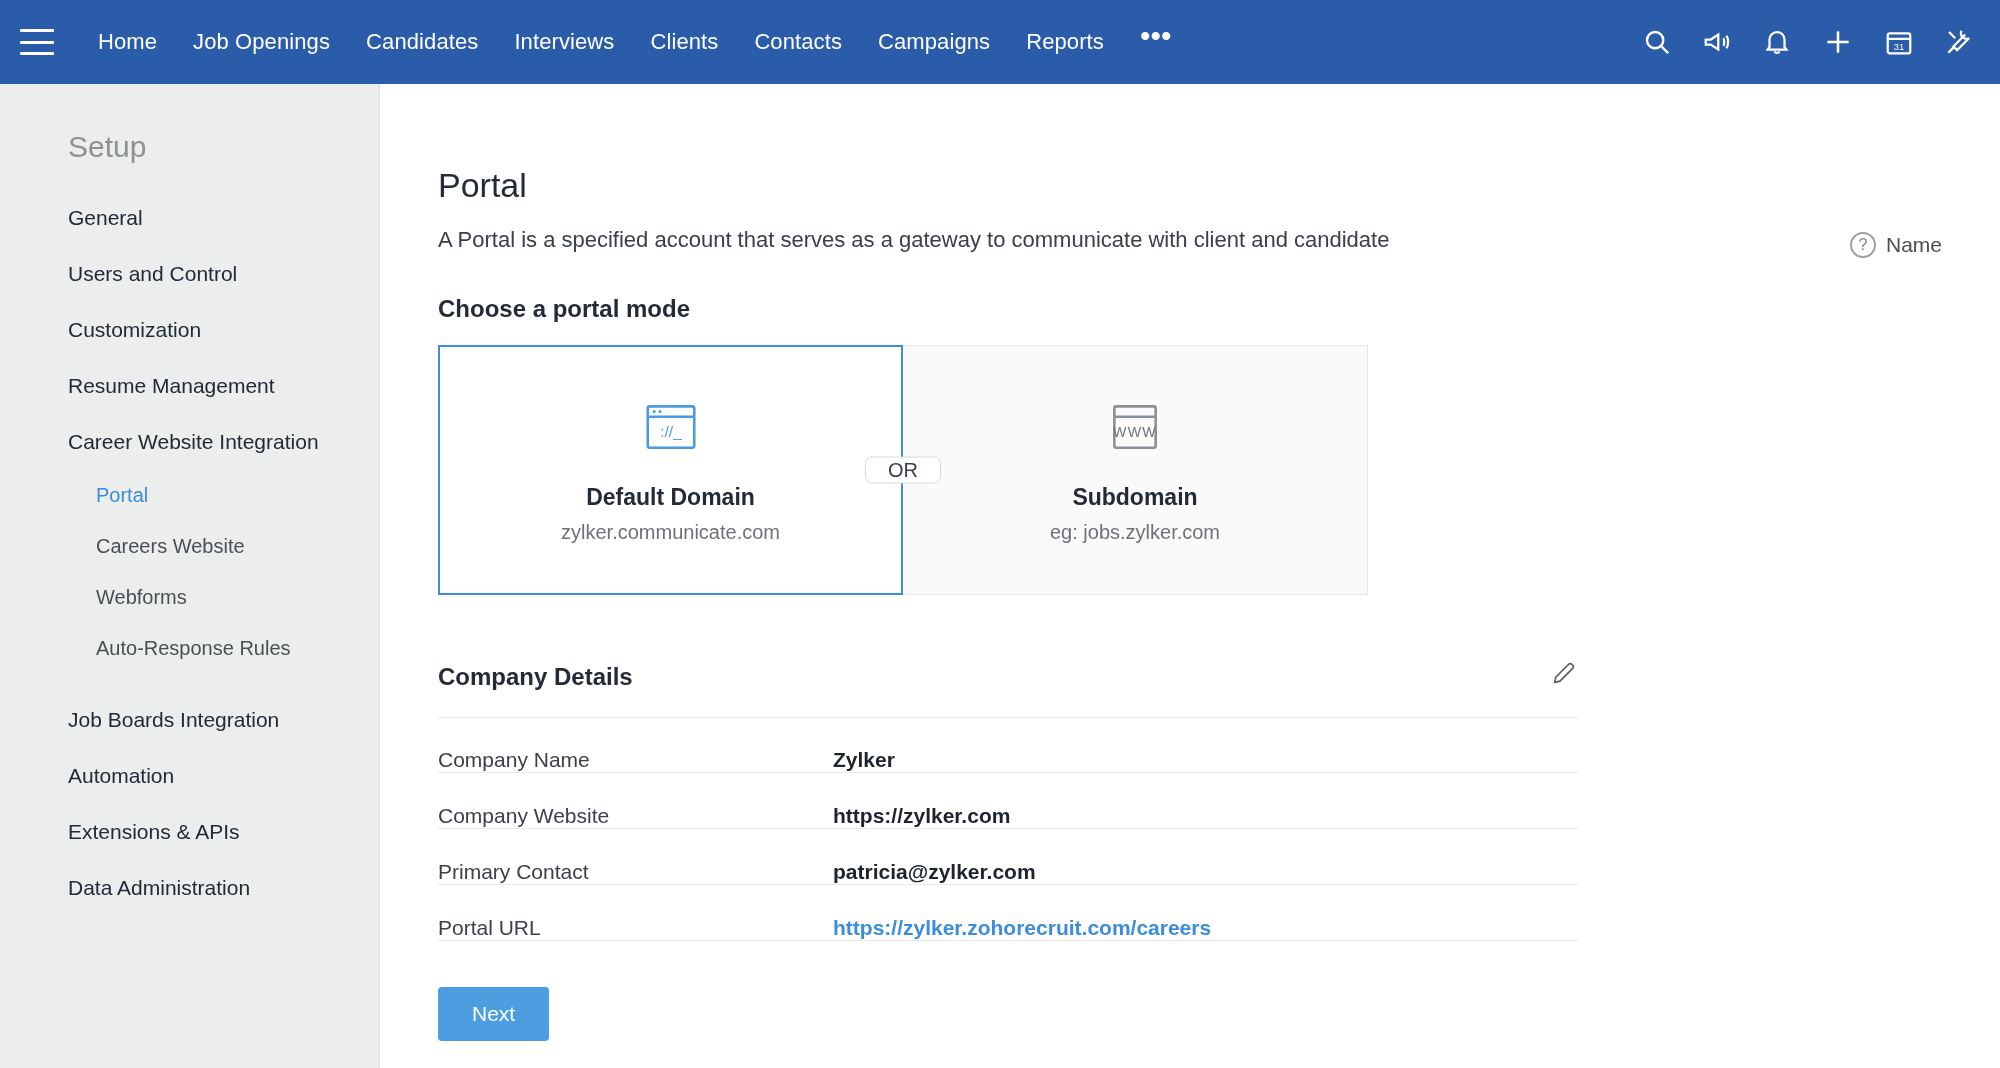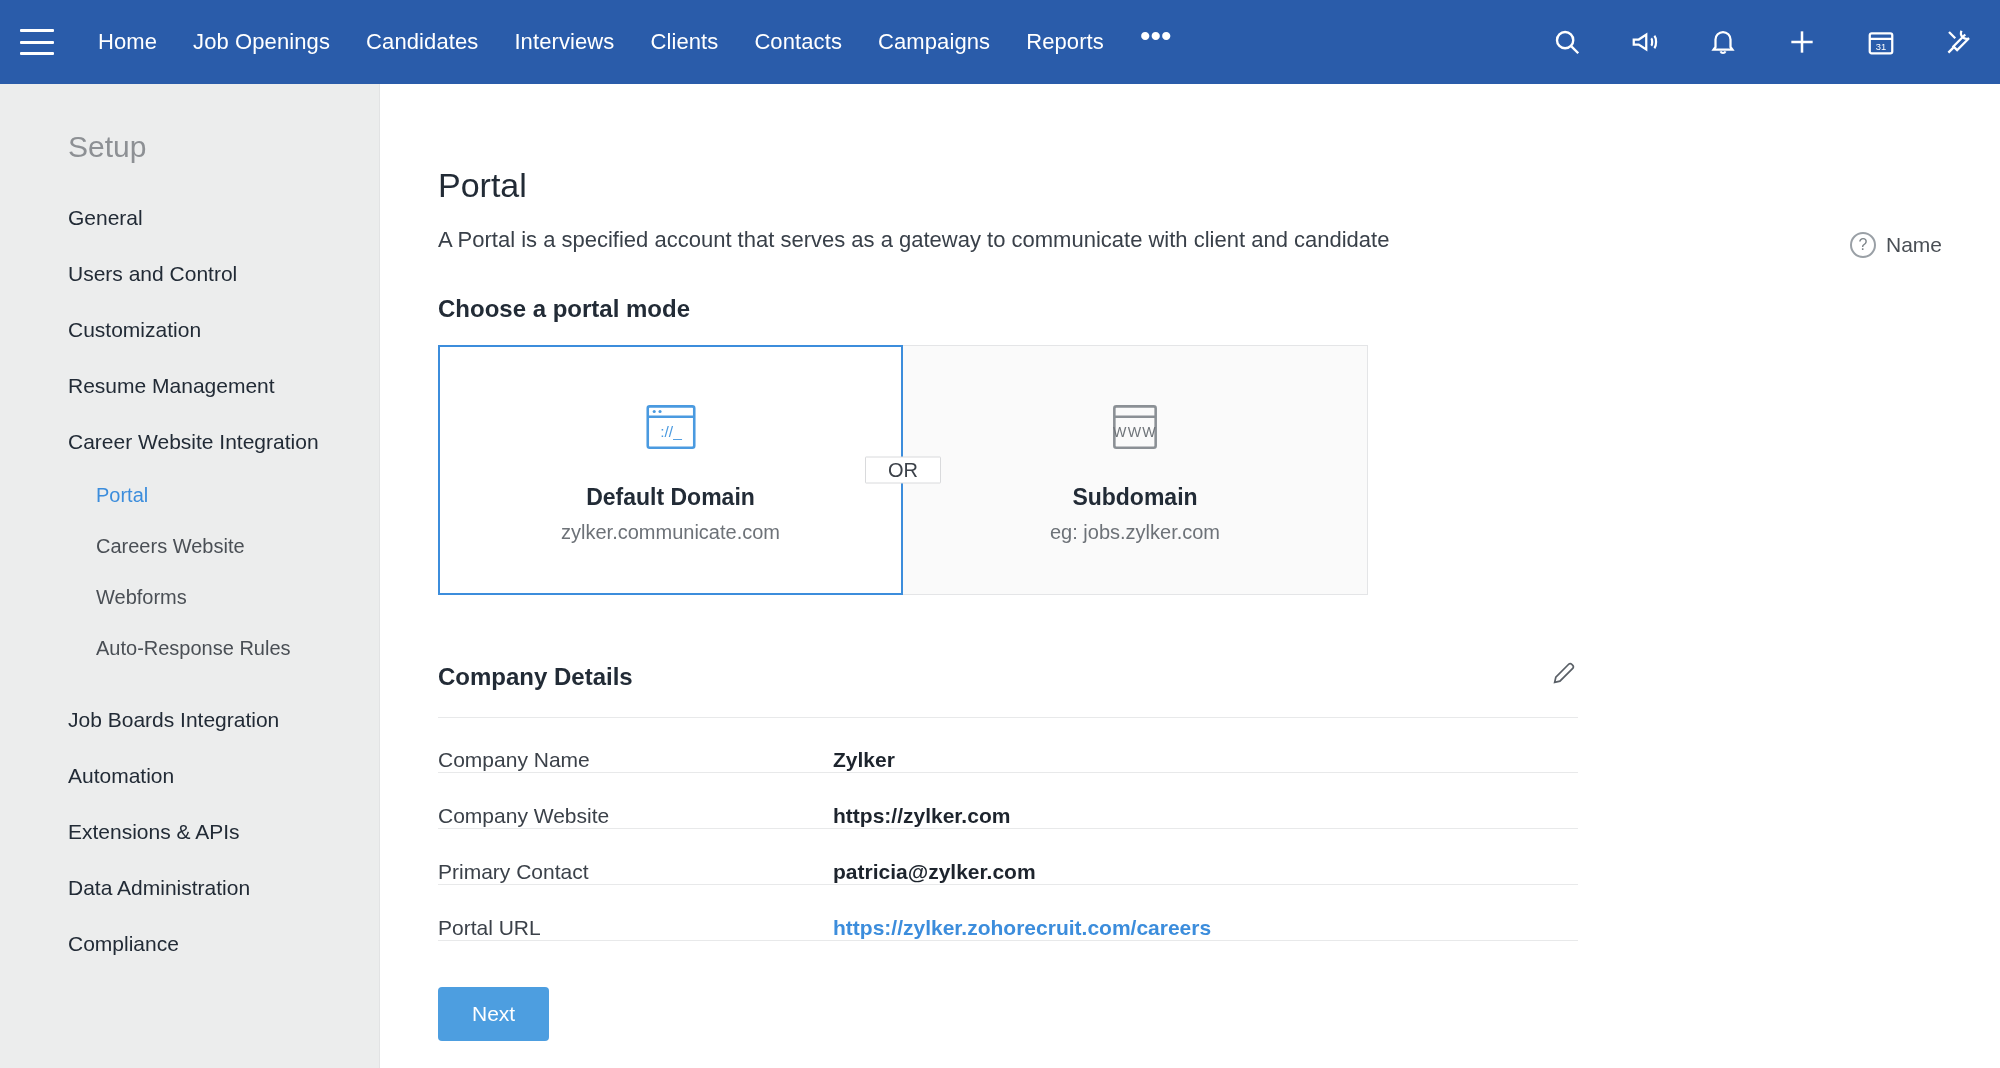--- a/index.html
+++ b/index.html
@@ -45,21 +45,21 @@
     cursor: pointer;
     letter-spacing: .1px;
   }
   .nav-more {
     font-size: 30px; line-height: 14px;
     padding: 0 18px 12px 18px;
     color: #ffffff; cursor: pointer;
   }
   .nav-right {
     margin-left: auto;
-    display: flex; align-items: center; gap: 48px;
+    display: flex; align-items: center; gap: 30px;
   }
   .nav-right .icon { cursor: pointer; display: flex; align-items: center; justify-content: center; }
 
   
   .body-wrap { display: flex; height: 988px; }
 
   
   .sidebar {
     width: 380px;
     background: #eceded;
@@ -144,21 +144,21 @@
     background: #fafafa;
   }
   .mode-name { font-size: 23px; font-weight: bold; color: #222b36; margin-top: 22px; }
   .mode-sub { font-size: 20px; color: #6d7278; margin-top: 10px; }
   .or-chip {
     position: absolute;
     left: 50%; top: 50%;
     transform: translate(-50%, -50%);
     background: #ffffff;
     border: 1px solid #d9dadc;
-    border-radius: 1px;
+    border-radius: 7px;
     padding: 1px 22px;
     font-size: 20px; color: #3b4149;
     z-index: 3;
   }
 
   
   .details-head {
     display: flex; align-items: flex-end;
     width: 1140px;
   }
@@ -267,21 +267,20 @@
       <div class="side-sub">Careers Website</div>
       <div class="side-sub">Webforms</div>
       <div class="side-sub">Auto-Response Rules</div>
 
       <div class="side-gap"></div>
 
       <div class="side-item">Job Boards Integration</div>
       <div class="side-item">Automation</div>
       <div class="side-item">Extensions &amp; APIs</div>
       <div class="side-item">Data Administration</div>
-      <div class="side-item">Compliance</div>
     </div>
 
     <div class="main">
 
       <div class="help">
         <span class="qmark">?</span>
         <span>Name</span>
       </div>
 
       <h1 class="page-title">Portal</h1>

